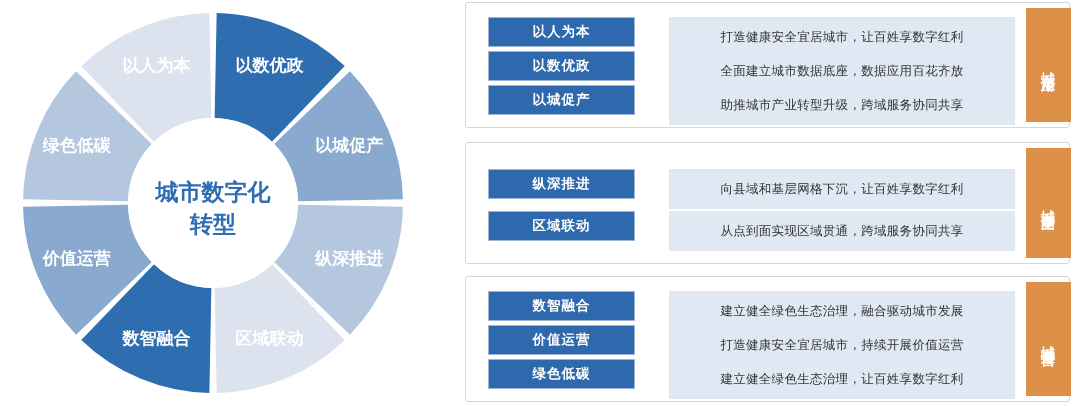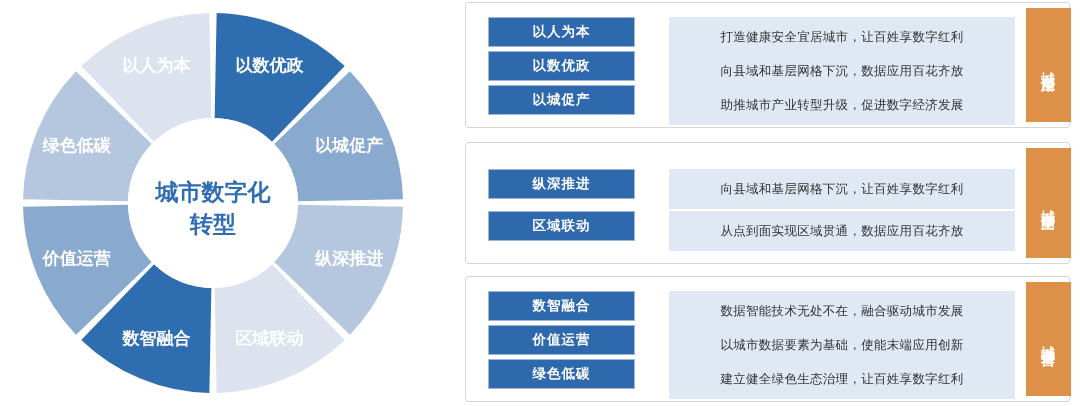--- a/index.html
+++ b/index.html
@@ -142,45 +142,45 @@
   </svg>
 </div>
 
 <div class="panel" id="panel-0">
     <div class="row" style="top: 14px;">
       <div class="row-label">以人为本</div>
       <div class="row-desc">打造健康安全宜居城市，让百姓享数字红利</div>
     </div>
     <div class="row" style="top: 48px;">
       <div class="row-label">以数优政</div>
-      <div class="row-desc">向县域和基层网格下沉，数据应用百花齐放</div>
+      <div class="row-desc">全面建立城市数据底座，数据应用百花齐放</div>
     </div>
     <div class="row" style="top: 82px;">
       <div class="row-label">以城促产</div>
-      <div class="row-desc">助推城市产业转型升级，促进数字经济发展</div>
+      <div class="row-desc">助推城市产业转型升级，跨域服务协同共享</div>
     </div>
   </div>
 <div class="panel" id="panel-1">
     <div class="row" style="top: 26px;">
       <div class="row-label">纵深推进</div>
       <div class="row-desc">向县域和基层网格下沉，让百姓享数字红利</div>
     </div>
     <div class="row" style="top: 68px;">
       <div class="row-label">区域联动</div>
-      <div class="row-desc">从点到面实现区域贯通，数据应用百花齐放</div>
+      <div class="row-desc">从点到面实现区域贯通，跨域服务协同共享</div>
     </div>
   </div>
 <div class="panel" id="panel-2">
     <div class="row" style="top: 14px;">
       <div class="row-label">数智融合</div>
-      <div class="row-desc">数据智能技术无处不在，融合驱动城市发展</div>
+      <div class="row-desc">建立健全绿色生态治理，融合驱动城市发展</div>
     </div>
     <div class="row" style="top: 48px;">
       <div class="row-label">价值运营</div>
-      <div class="row-desc">以城市数据要素为基础，使能末端应用创新</div>
+      <div class="row-desc">打造健康安全宜居城市，持续开展价值运营</div>
     </div>
     <div class="row" style="top: 82px;">
       <div class="row-label">绿色低碳</div>
       <div class="row-desc">建立健全绿色生态治理，让百姓享数字红利</div>
     </div>
   </div>
 
 <div class="cat-tab" id="cat-tab-0">城市应用</div>
 <div class="cat-tab" id="cat-tab-1">城市空间</div>
 <div class="cat-tab" id="cat-tab-2">城市运营</div>

